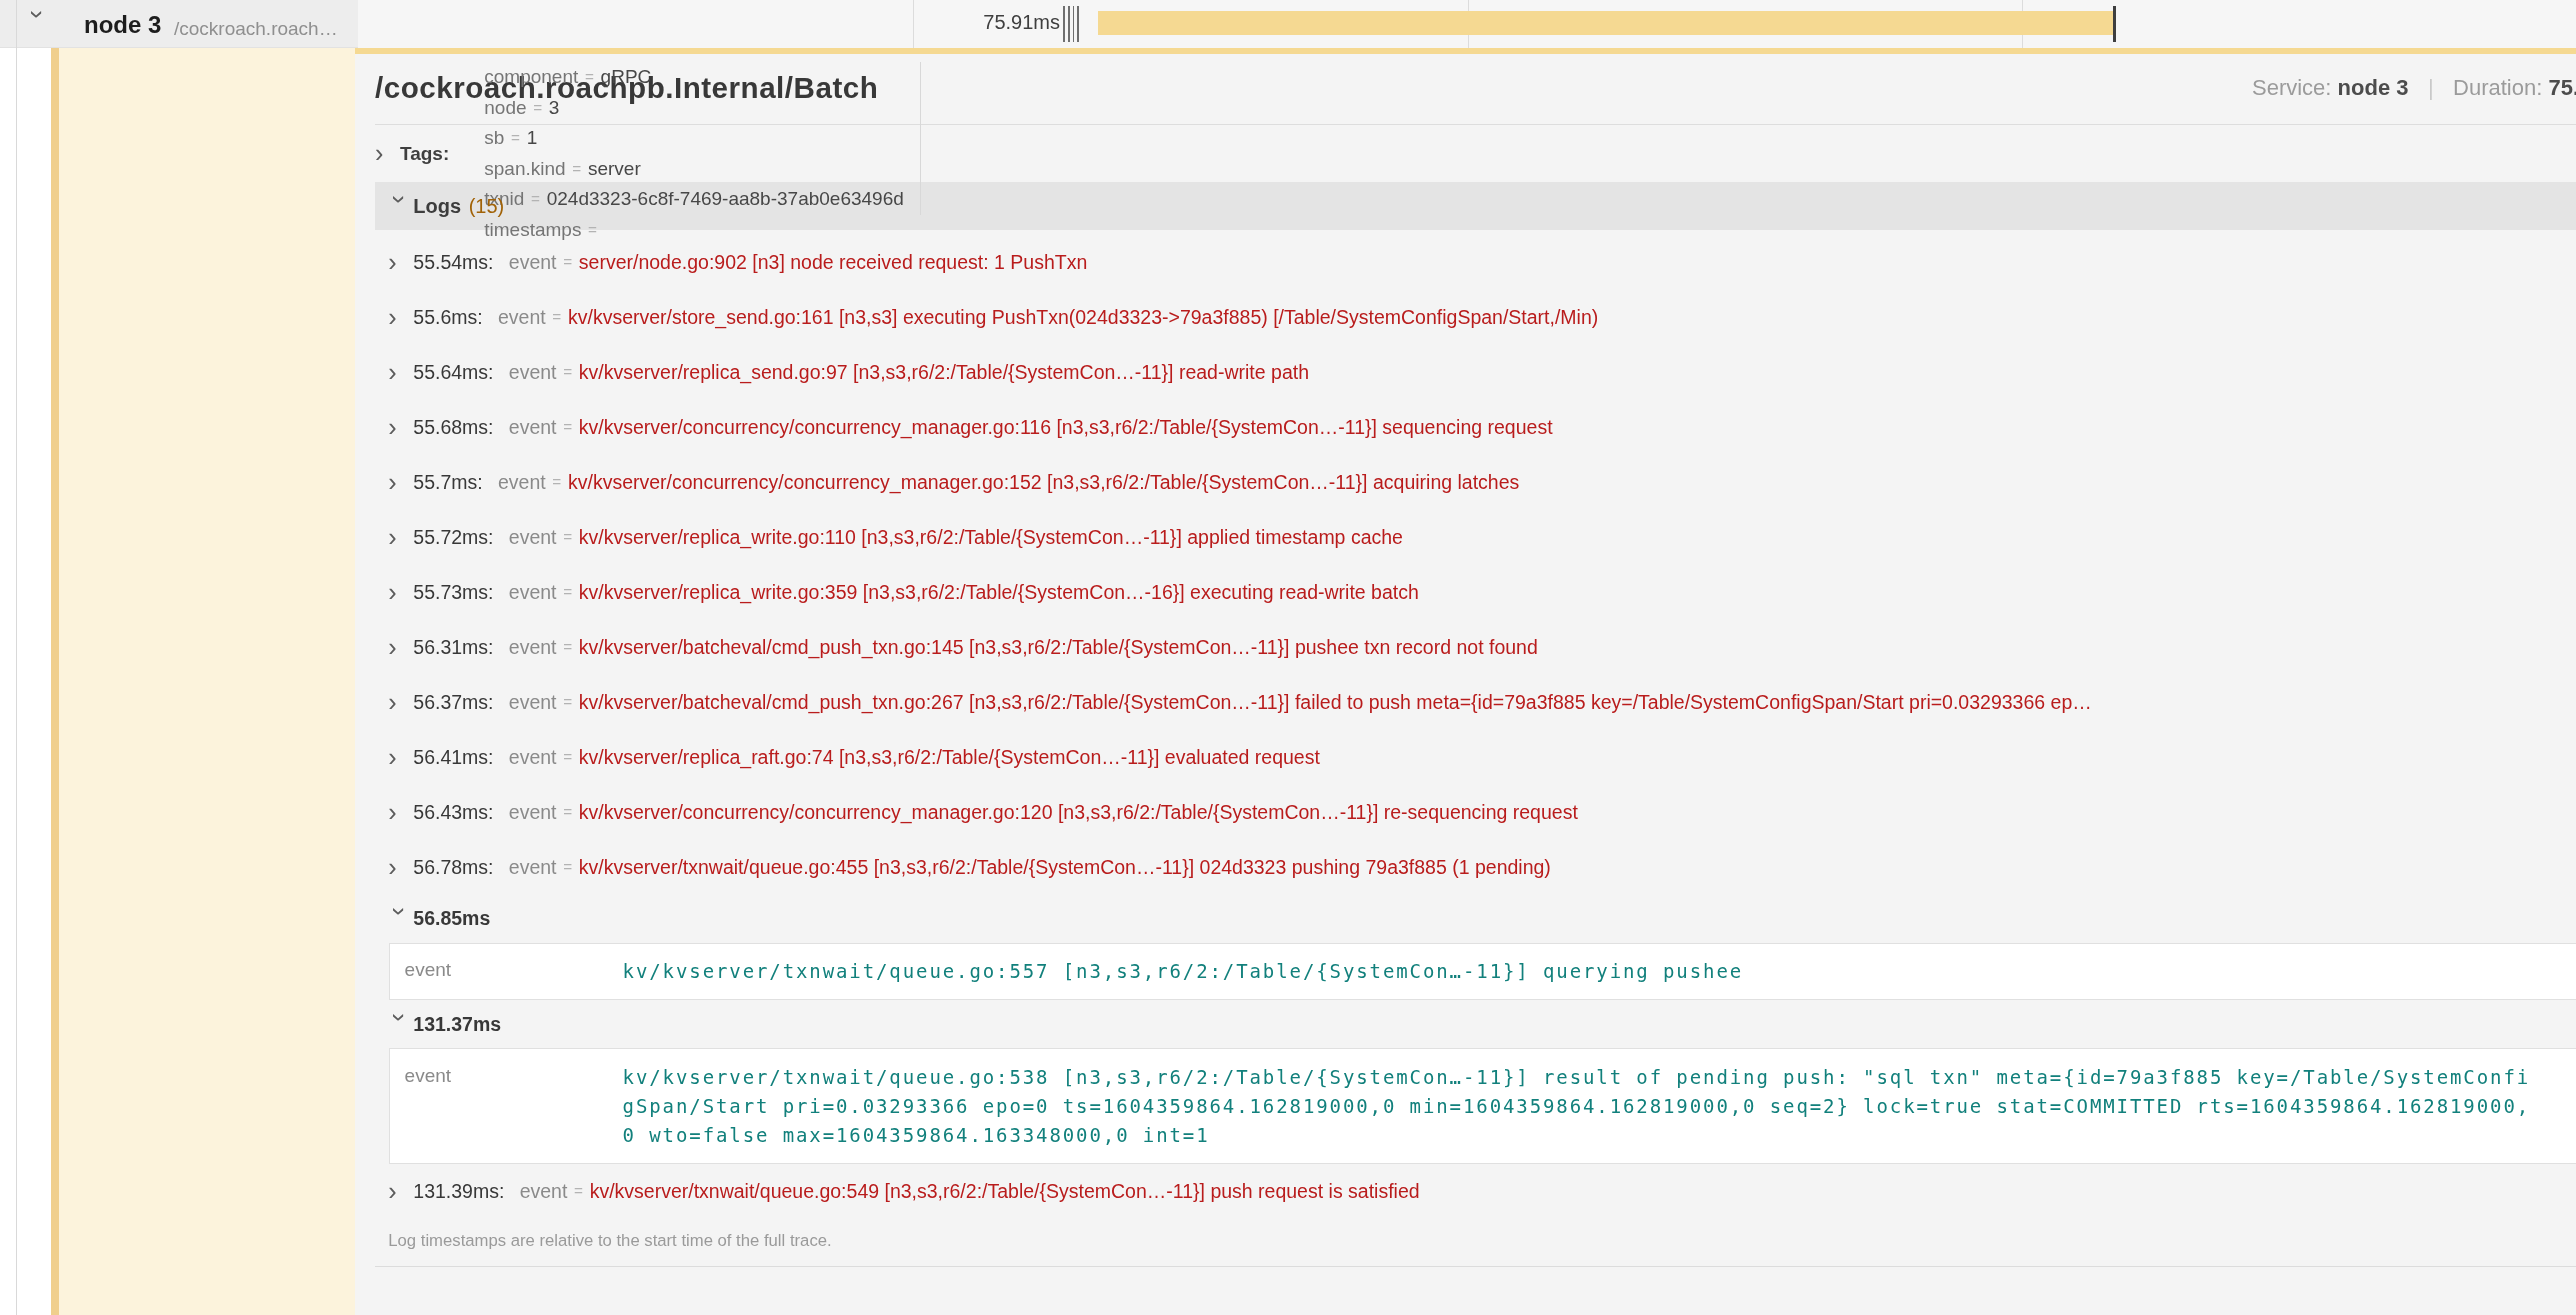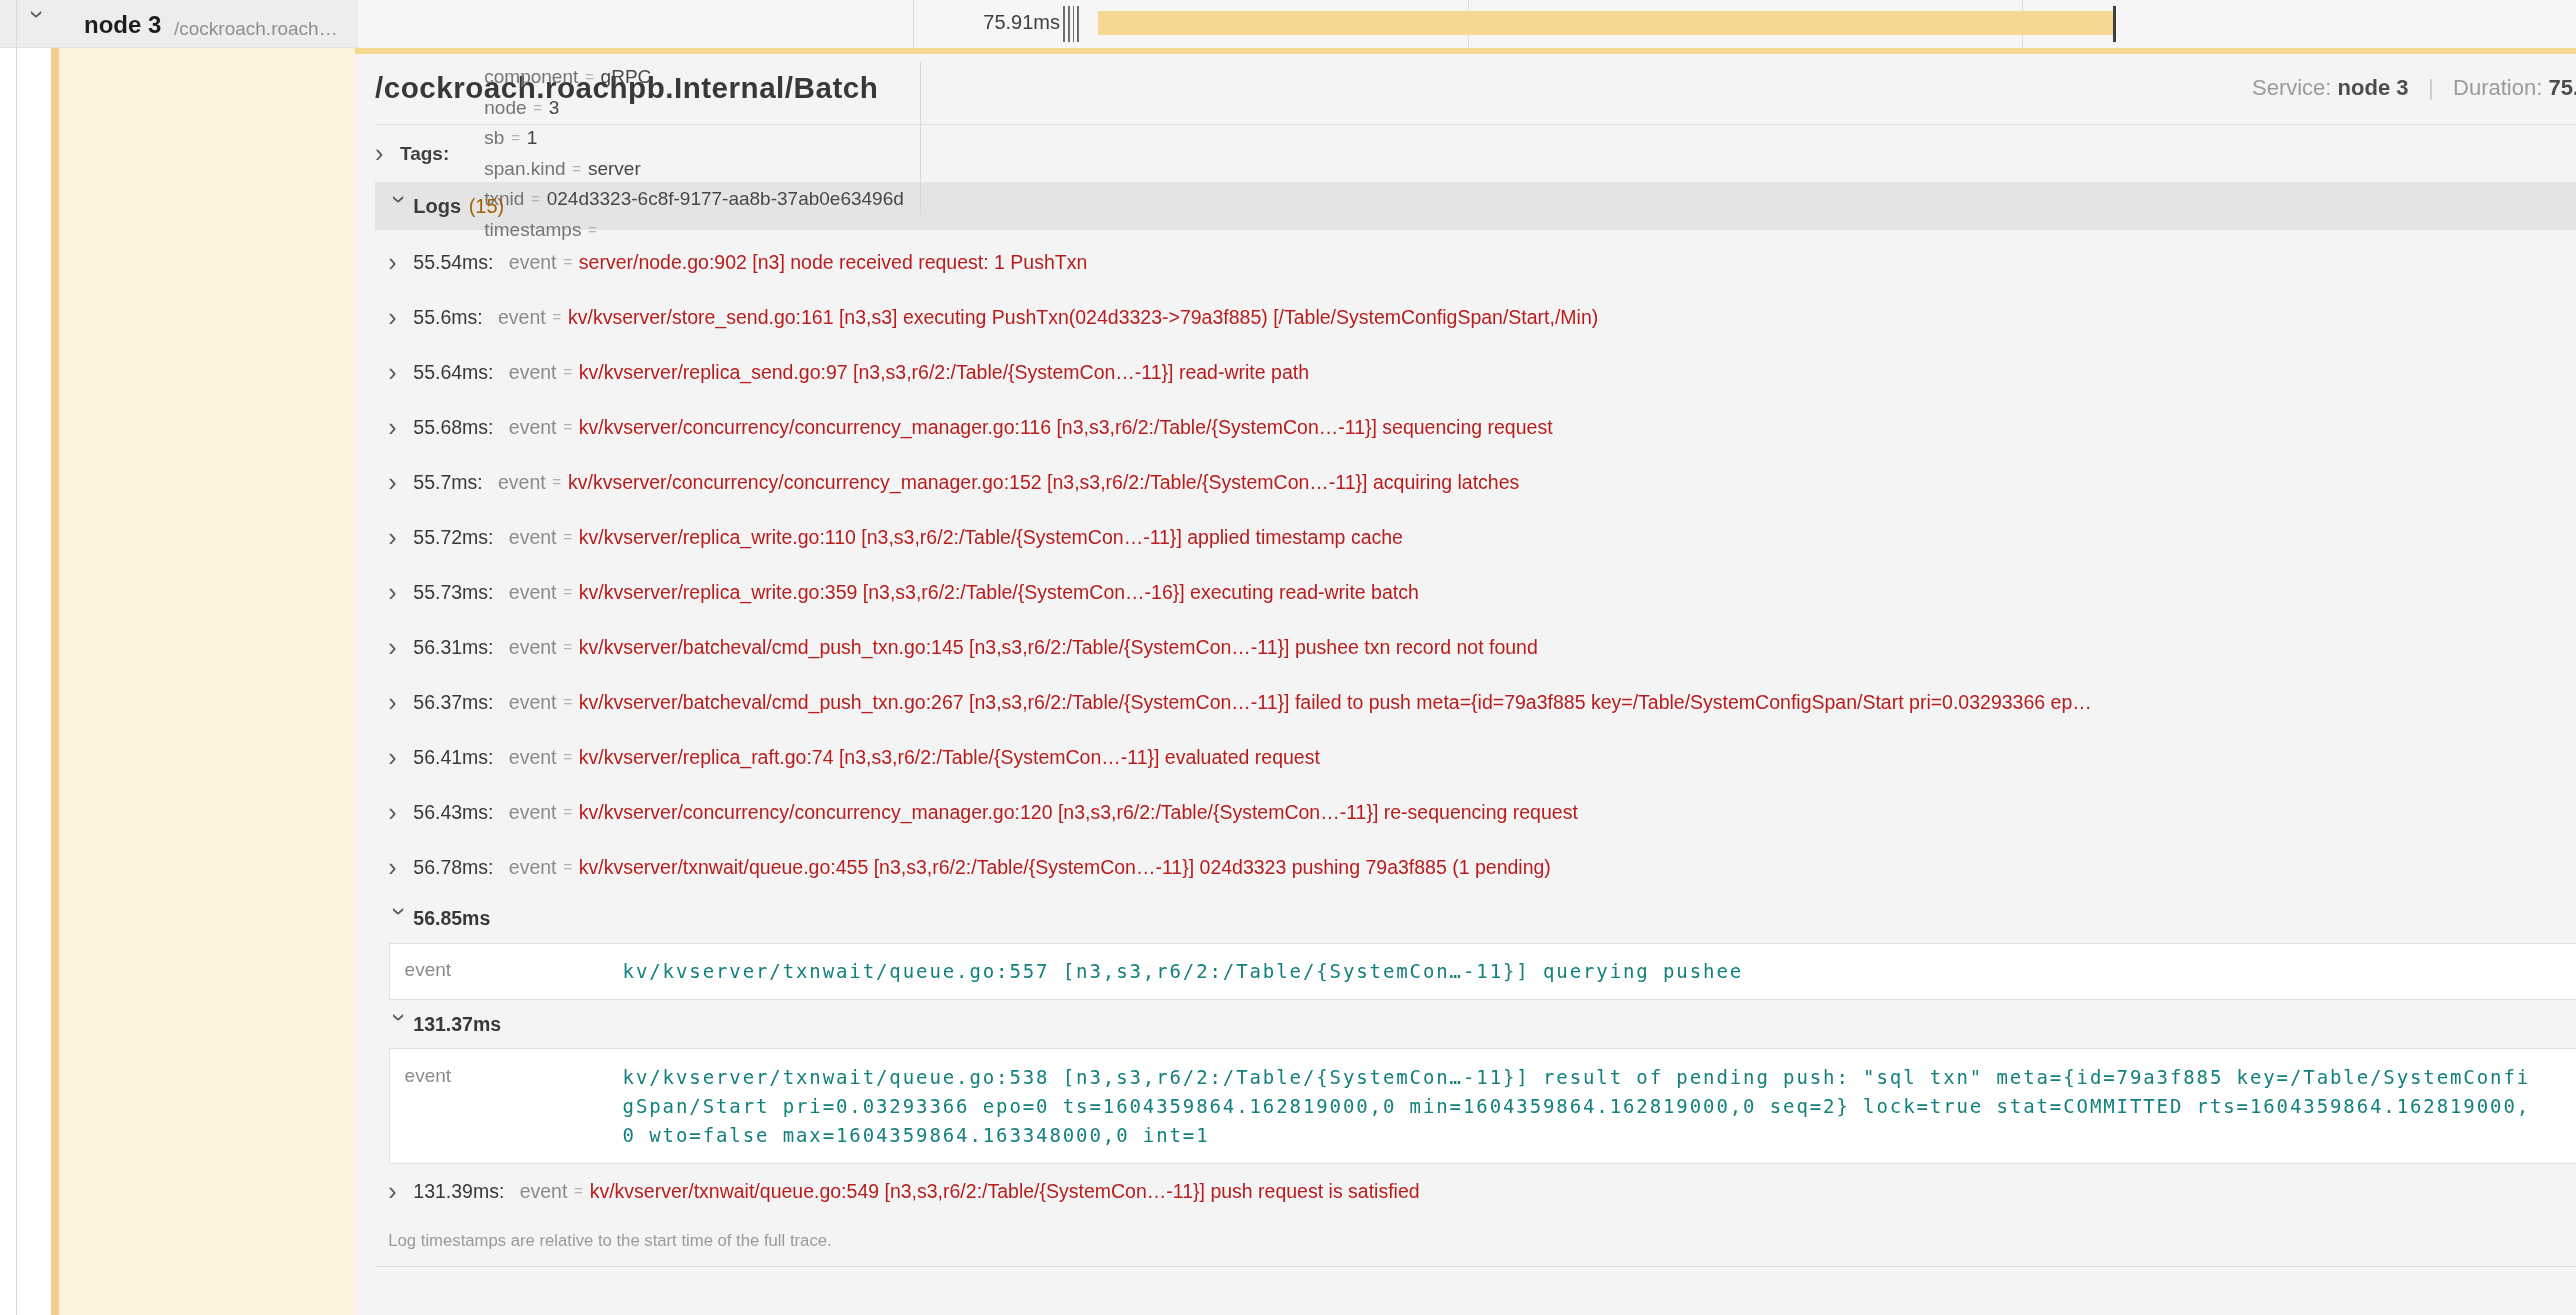--- a/index.html
+++ b/index.html
@@ -148,21 +148,21 @@
 
   <span class="tag">
     <span class="k">span.kind</span>
     <span class="eq"></span>
     <span class="v">server</span>
   </span>
 
   <span class="tag">
     <span class="k">txnid</span>
     <span class="eq"></span>
-    <span class="v">024d3323-6c8f-9177-aa8b-37ab0e63496d</span>
+    <span class="v">024d3323-6c8f-7469-aa8b-37ab0e63496d</span>
   </span>
 
   <span class="tag">
     <span class="k">timestamps</span>
     <span class="eq"></span>
     <span class="v"></span>
   </span>
 </span>
       </div>
 

